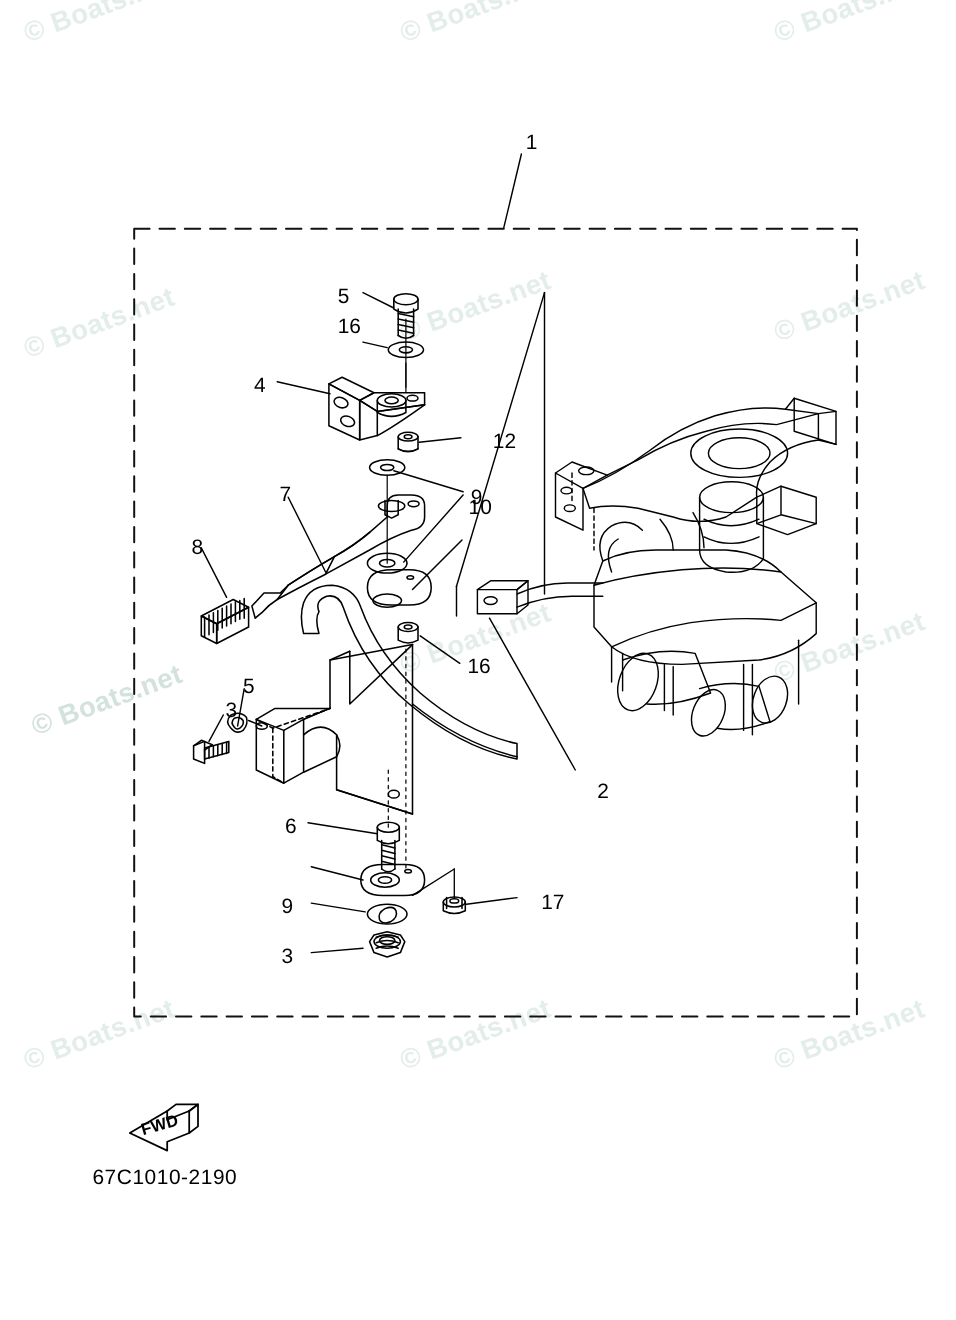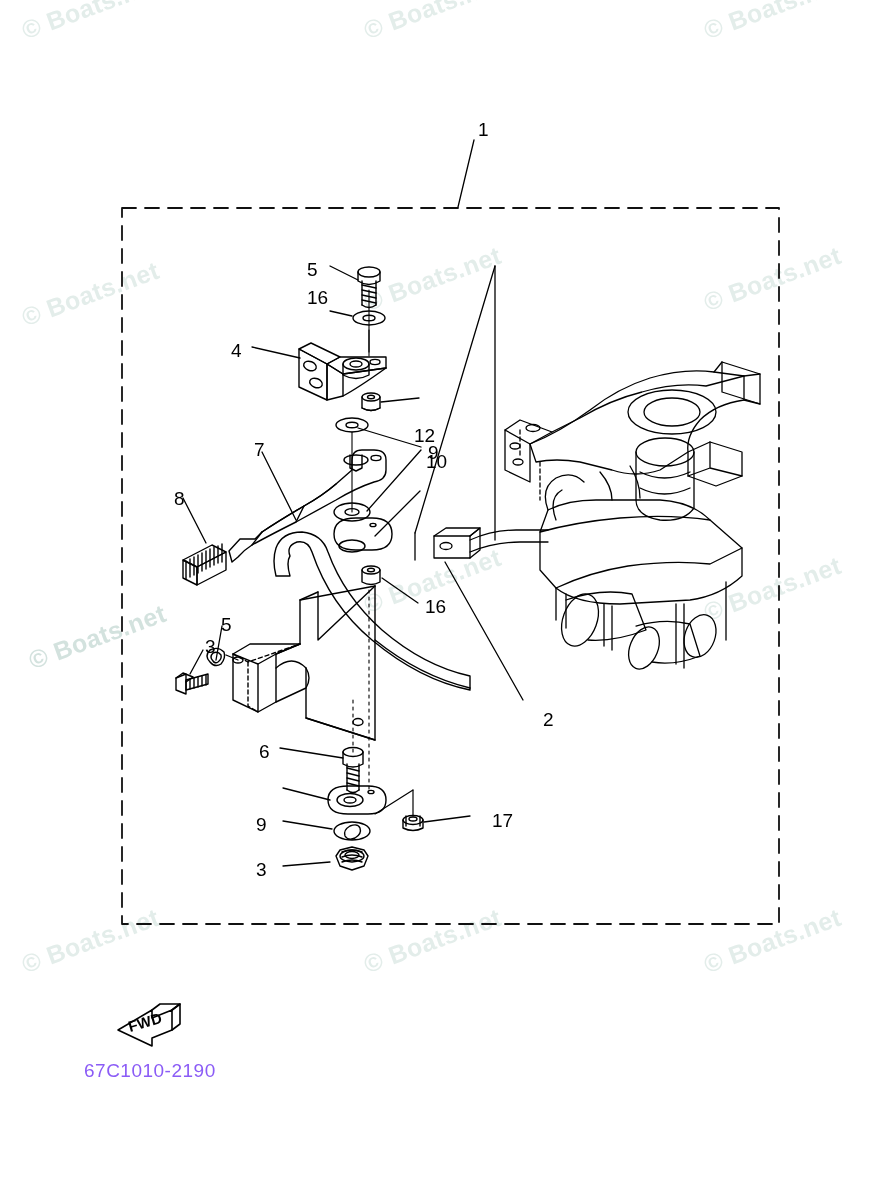--- a/index.html
+++ b/index.html
@@ -26,21 +26,21 @@
   #labels{z-index:4;}
   .callout{
     position:absolute;font-size:19px;color:#000;
     font-family:"Liberation Sans",sans-serif;line-height:1;
     white-space:nowrap;
   }
 
   
   #footer{z-index:5;}
   .partnum{
-    position:absolute;left:84px;top:1060px;font-size:19px;color:#8b5cf6;
+    position:absolute;left:84px;top:1060px;font-size:19px;color:#000000;
     letter-spacing:.5px;font-family:"Liberation Sans",sans-serif;
   }
 </style>
 </head>
 <body>
 
 <div id="stage">
 
   <div class="layer" id="wm">
       <div class="wm" style="left: 18px; top: 18px;">© Boats.net</div>
@@ -334,21 +334,21 @@
       <div class="callout" style="left: 543px; top: 710px;">2</div>
       <div class="callout" style="left: 205px; top: 637px;">3</div>
       <div class="callout" style="left: 231px; top: 341px;">4</div>
       <div class="callout" style="left: 221px; top: 615px;">5</div>
       <div class="callout" style="left: 259px; top: 742px;">6</div>
       <div class="callout" style="left: 254px; top: 440px;">7</div>
       <div class="callout" style="left: 174px; top: 489px;">8</div>
       <div class="callout" style="left: 428px; top: 443px;">9</div>
       <div class="callout" style="left: 426px; top: 452px;">10</div>
       <div class="callout" style="left: 256px; top: 815px;">9</div>
-      <div class="callout" style="left: 414px; top: 392px; margin-top: 34px;">12</div>
+      <div class="callout" style="left: 448px; top: 392px;">12</div>
       <div class="callout" style="left: 256px; top: 860px;">3</div>
       <div class="callout" style="left: 425px; top: 597px;">16</div>
       <div class="callout" style="left: 307px; top: 260px;">5</div>
       <div class="callout" style="left: 307px; top: 288px; text-align: right;">16</div>
       <div class="callout" style="left: 492px; top: 811px;">17</div>
     </div>
 
   <div id="footer" class="layer">
     <div class="partnum">67C1010-2190</div>
   </div>

